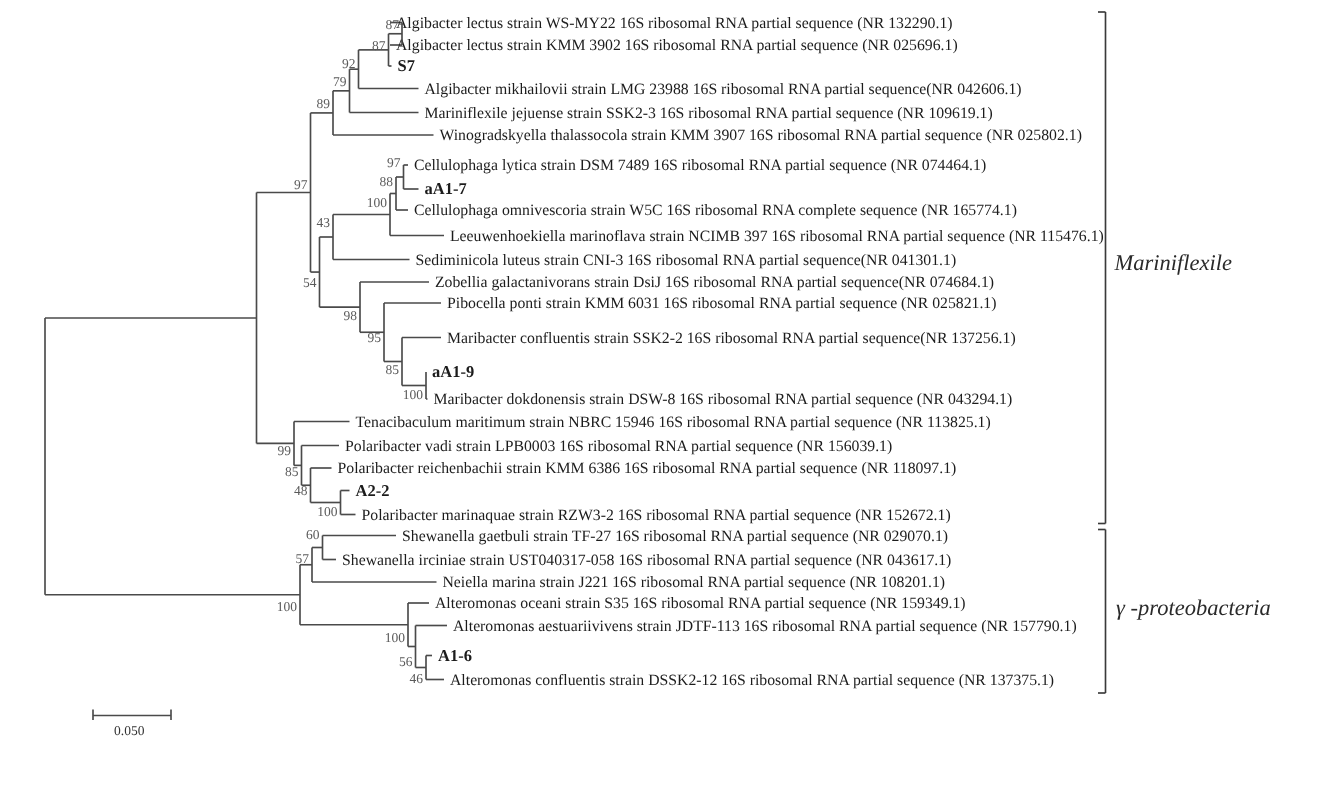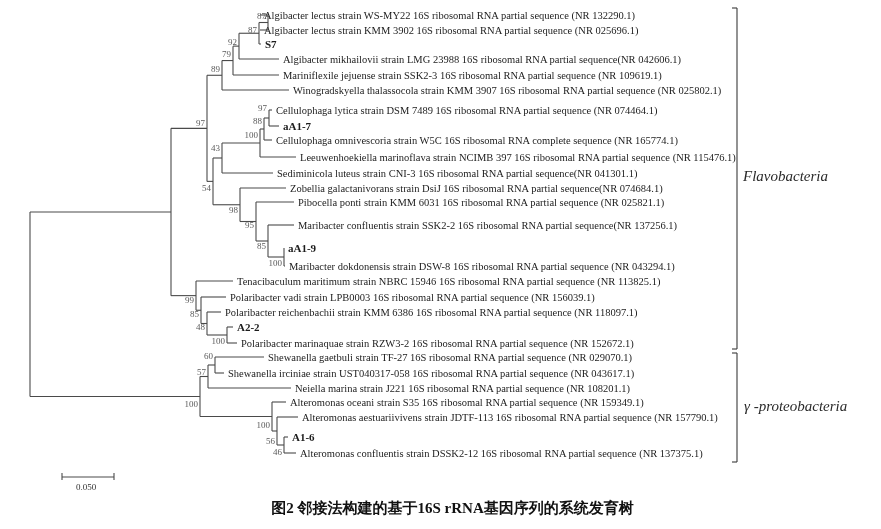--- a/index.html
+++ b/index.html
@@ -157,19 +157,18 @@
       <line x1="732" y1="8" x2="737" y2="8" stroke="#3a3a3a" stroke-width="1.1"></line>
       <line x1="732" y1="349" x2="737" y2="349" stroke="#3a3a3a" stroke-width="1.1"></line>
       <line x1="737" y1="353" x2="737" y2="462" stroke="#3a3a3a" stroke-width="1.1"></line>
       <line x1="732" y1="353" x2="737" y2="353" stroke="#3a3a3a" stroke-width="1.1"></line>
       <line x1="732" y1="462" x2="737" y2="462" stroke="#3a3a3a" stroke-width="1.1"></line>
       <line x1="62" y1="477" x2="114" y2="477" stroke="#4a4a4a" stroke-width="1.1"></line>
       <line x1="62" y1="473" x2="62" y2="480" stroke="#4a4a4a" stroke-width="1.1"></line>
       <line x1="114" y1="473" x2="114" y2="480" stroke="#4a4a4a" stroke-width="1.1"></line>
     </svg>
 
-  <div class="group-label" id="glabel0" style="left: 743px; top: 168px;">Flavobacteria</div>
+  <div class="group-label" id="glabel0" style="left: 743px; top: 168px;">Mariniflexile</div>
   <div class="group-label" id="glabel1" style="left: 744px; top: 398px;">γ -proteobacteria</div>
 
   <div class="scale-label" id="scale-label" style="left: 76px; top: 482px;">0.050</div>
 
-  <div class="caption">图2  邻接法构建的基于16S rRNA基因序列的系统发育树</div>
 </div>
 
 </body></html>

